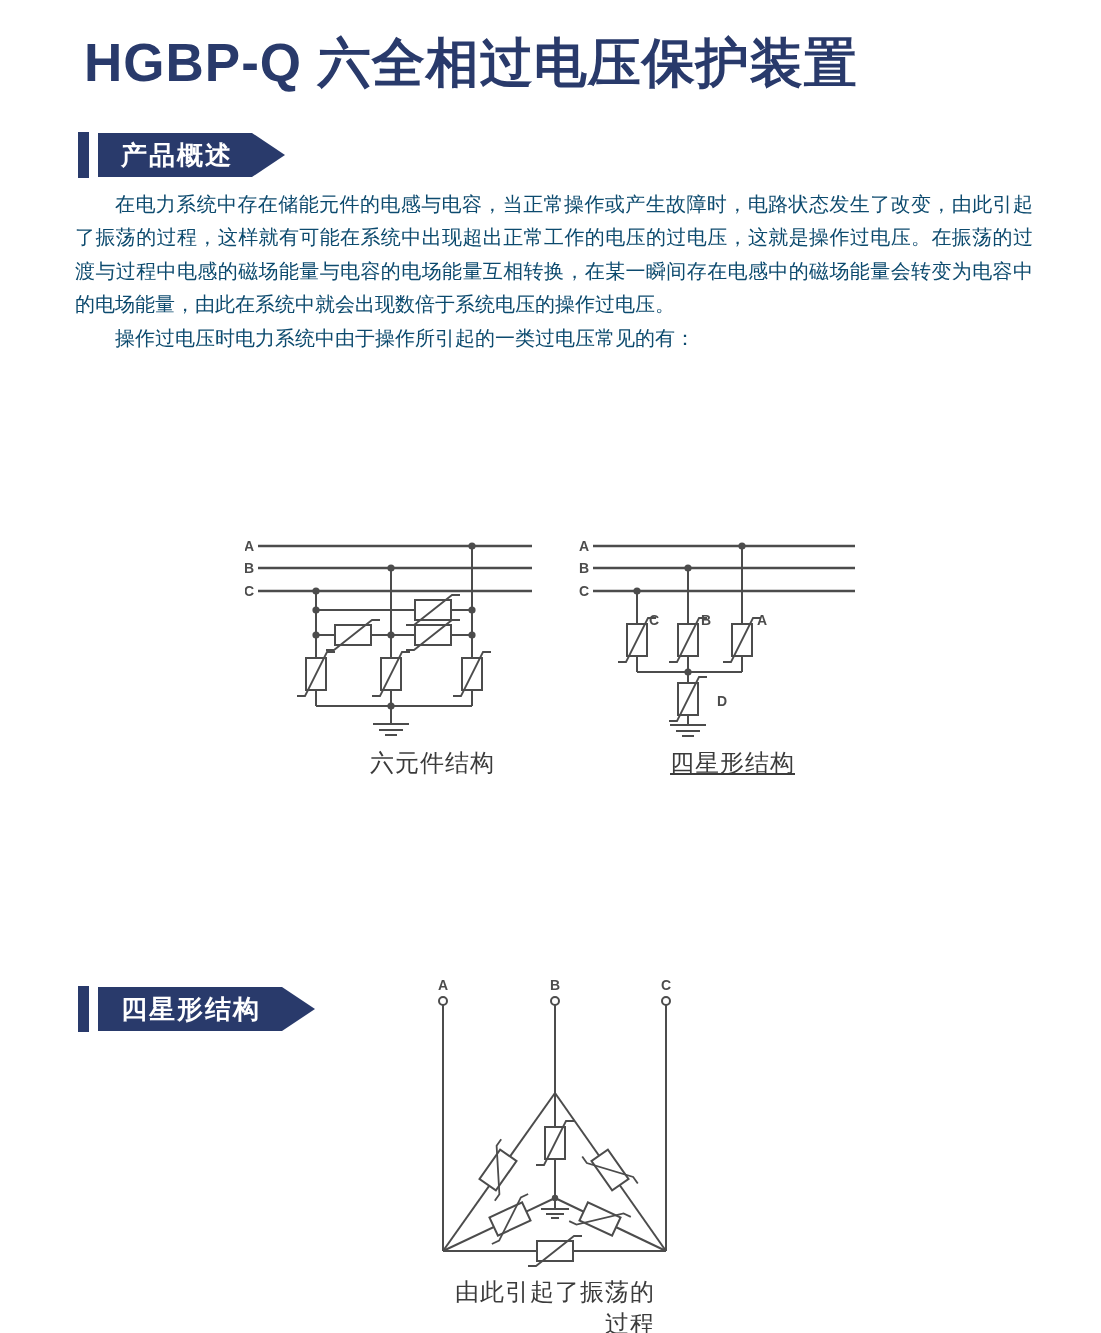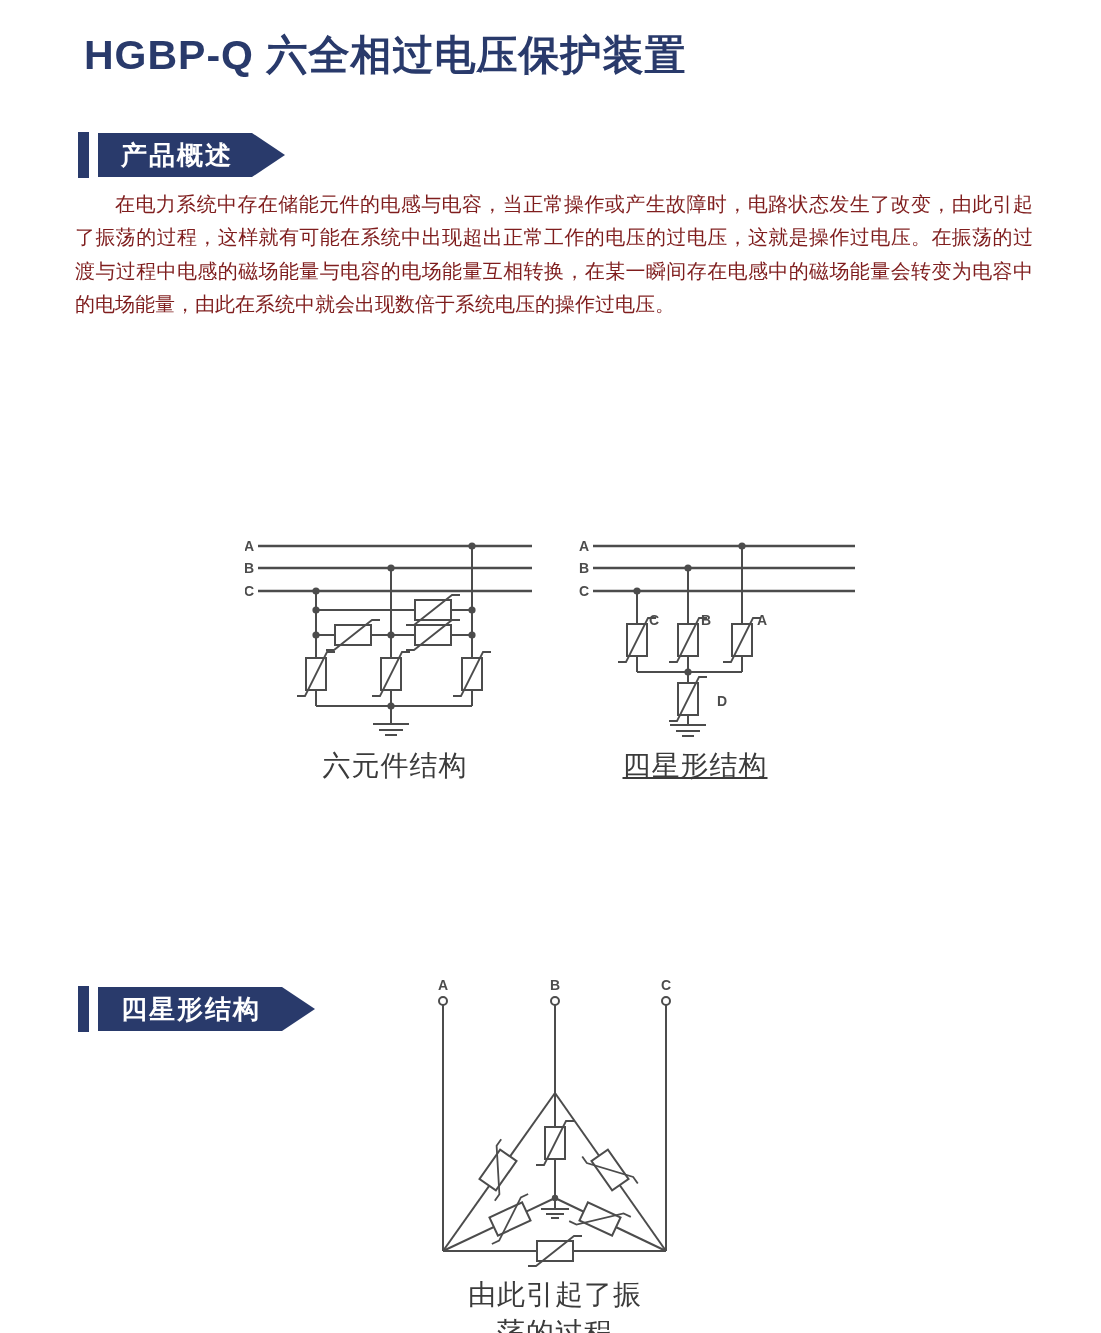--- a/index.html
+++ b/index.html
@@ -9,21 +9,21 @@
     height: 1333px;
     background: #ffffff;
     font-family: "Liberation Sans", sans-serif;
     overflow: hidden;
   }
   .title {
     position: absolute;
     left: 84px;
     top: 28px;
     margin: 0;
-    font-size: 41px;
+    font-size: 53px;
     font-weight: 800;
     letter-spacing: 1px;
     color: #293a6b;
     white-space: nowrap;
   }
   .banner { position: absolute; left: 78px; height: 46px; }
   .banner .bar {
     position: absolute; left: 0; top: 0;
     width: 11px; height: 46px; background: #293a6b;
   }
@@ -38,29 +38,29 @@
     text-align: right;
   }
   .flag-1 { width: 187px; }
   .flag-2 { width: 217px; }
   .banner .flag-label {
     color: #ffffff; font-size: 26px; font-weight: bold; letter-spacing: 2px;
     white-space: nowrap;
   }
   .textblock {
     position: absolute; left: 75px; width: 958px;
-    color: #7f1d1d; font-size: 20px; line-height: 33.4px;
+    color: #0c4a6e; font-size: 20px; line-height: 33.4px;
     text-align: justify;
   }
   .textblock p { margin: 0; text-indent: 2em; }
   figure { margin: 0; position: absolute; }
   .figcap {
     position: absolute;
-    color: #3b3b3b; font-size: 28px; letter-spacing: 1px;
-    text-align: center;
+    color: #3b3b3b; font-size: 24px; letter-spacing: 1px;
+    text-align: right;
   }
   .diagram .wire { stroke: #4c4c4c; stroke-width: 2; fill: none; }
   .diagram .bus  { stroke: #4c4c4c; stroke-width: 2.6; fill: none; }
   .diagram .dot  { fill: #4c4c4c; stroke: none; }
   .diagram .term { fill: #ffffff; stroke: #4c4c4c; stroke-width: 2; }
   .diagram text {
     fill: #4c4c4c; stroke: none;
     font-family: "Liberation Sans", sans-serif;
     font-weight: bold; font-size: 14px;
   }
@@ -88,20 +88,21 @@
 
   <div class="banner" style="top:132px;">
     <span class="bar"></span>
     <span class="flag flag-1">
       <span class="flag-label">产品概述</span>
     </span>
   </div>
 
   <div class="textblock" style="top:188px;">
     <p>在电力系统中存在储能元件的电感与电容，当正常操作或产生故障时，电路状态发生了改变，由此引起了振荡的过程，这样就有可能在系统中出现超出正常工作的电压的过电压，这就是操作过电压。在振荡的过渡与过程中电感的磁场能量与电容的电场能量互相转换，在某一瞬间存在电感中的磁场能量会转变为电容中的电场能量，由此在系统中就会出现数倍于系统电压的操作过电压。</p>
+    <p>操作过电压时电力系统中由于操作所引起的一类过电压常见的有：</p>
   </div>
 
   <figure style="left:245px; top:533px;">
     <svg class="diagram" width="320" height="212" viewBox="0 0 320 212">
       <g>
         <line class="bus" x1="13" y1="13" x2="287" y2="13"></line>
         <line class="bus" x1="13" y1="35" x2="287" y2="35"></line>
         <line class="bus" x1="13" y1="58" x2="287" y2="58"></line>
       </g>
       <text x="9" y="18" text-anchor="end">A</text>

